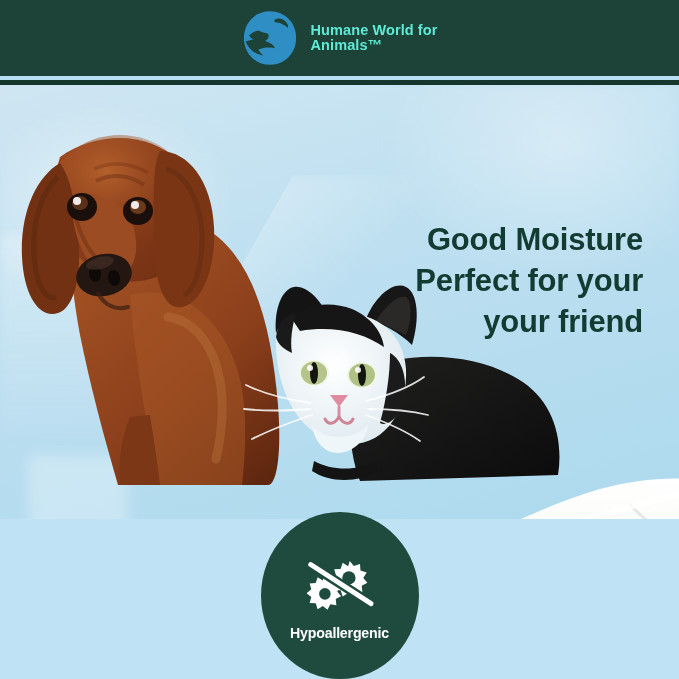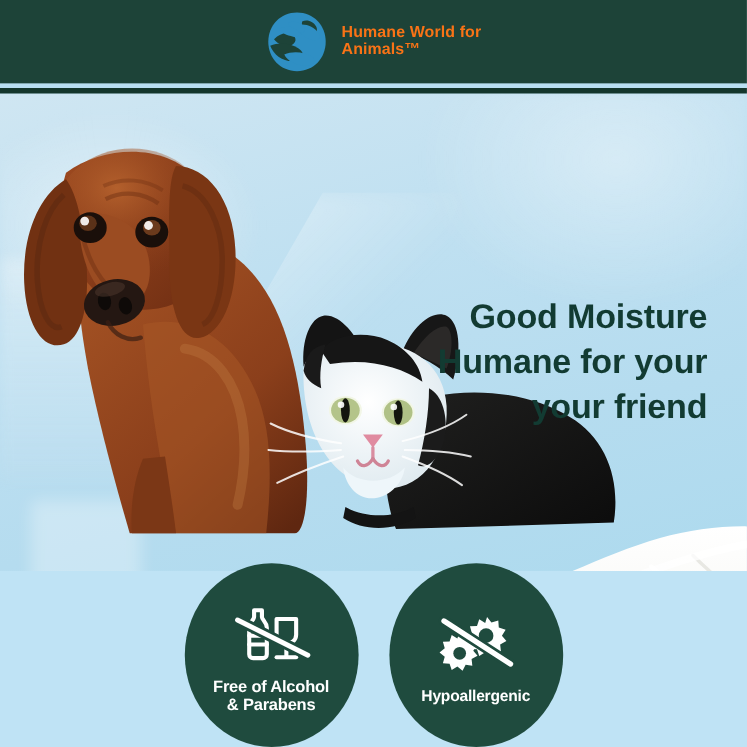--- a/index.html
+++ b/index.html
@@ -13,21 +13,21 @@
   
   .header{
     position:absolute;left:0;top:0;width:679px;height:76px;
     background:#1d4338;
     display:flex;align-items:center;justify-content:center;
     z-index:30;
   }
   .brand{display:flex;align-items:center;gap:11px;}
   .brand-mark{width:58px;height:58px;flex:0 0 58px;position:relative;}
   .brand-text{
-    color:#f97316;font-weight:bold;font-size:14.5px;line-height:15.5px;
+    color:#5eead4;font-weight:bold;font-size:14.5px;line-height:15.5px;
     letter-spacing:0.1px;white-space:pre-line;
   }
   .hdr-line-a{position:absolute;left:0;top:76px;width:679px;height:4px;background:#b9dff2;z-index:30;}
   .hdr-line-b{position:absolute;left:0;top:80px;width:679px;height:5px;background:#14362c;z-index:30;}
 
   
   .scene{
     position:absolute;left:0;top:85px;width:679px;height:434px;overflow:hidden;
     background:linear-gradient(165deg,#cfe6f2 0%,#bfe0f1 38%,#b5dcef 70%,#addaee 100%);
     z-index:5;
@@ -63,21 +63,21 @@
   .cat svg{display:block;}
 
   
   .rope{position:absolute;left:-10px;top:382px;width:700px;height:145px;z-index:14;}
 
   
   .headline{
     position:absolute;right:36px;top:134px;width:280px;
     text-align:right;color:#123b32;
     font-weight:bold;font-size:31px;line-height:41px;
-    letter-spacing:-0.2px;z-index:18;margin-top:48px;
+    letter-spacing:-0.2px;z-index:18;
   }
   .headline .l{display:block;white-space:nowrap;}
 
   
   .badges{
     position:absolute;left:0;top:512px;width:679px;height:167px;
     display:flex;justify-content:center;align-items:flex-start;gap:28px;z-index:20;
   }
   .badge{
     width:158px;height:167px;border-radius:50%;
@@ -282,45 +282,27 @@
 
         <path d="M10 74 C90 60 170 80 250 104 C330 126 410 118 490 92 C560 70 630 36 700 26" fill="none" stroke="#ffffff" stroke-width="7" opacity=".75"></path>
 
         <path d="M320 110 C320 128 328 140 340 140 C352 140 360 128 360 110 Z" fill="#f4f4f0"></path>
         <ellipse cx="340" cy="118" rx="17" ry="14" fill="#fafaf7"></ellipse>
       </svg>
     </div>
 
     <div class="headline">
       <span class="l">Good Moisture</span>
-      <span class="l">Humane for your</span>
+      <span class="l">Perfect for your</span>
       <span class="l">your friend</span>
     </div>
   </div>
 
   <div class="badges">
 
-    <div class="badge">
-      <div class="badge-icon">
-        <svg viewBox="0 0 90 70" width="84" height="64" aria-hidden="true">
-          <g fill="none" stroke="#ffffff" stroke-width="4.2" stroke-linejoin="round" stroke-linecap="round">
-            <path d="M27 10 h8 v7 c0 3 5 5 5 11 v27 a4 4 0 0 1 -4 4 h-10 a4 4 0 0 1 -4 -4 v-27 c0 -6 5 -8 5 -11 z"></path>
-            <path d="M22 36 h18"></path>
-            <path d="M22 45 h18"></path>
-            <path d="M50 19 h20 v16 c0 6 -5 9 -10 9 c-5 0 -10 -3 -10 -9 z"></path>
-            <path d="M60 44 v12"></path>
-            <path d="M50 58 h20"></path>
-          </g>
-          <path d="M10 20 L82 56" stroke="#1f4b3e" stroke-width="11" stroke-linecap="round" fill="none"></path>
-          <path d="M10 20 L82 56" stroke="#ffffff" stroke-width="5" stroke-linecap="round" fill="none"></path>
-        </svg>
-      </div>
-      <div class="badge-label">Free of Alcohol
-&amp; Parabens</div>
-    </div>
 
     <div class="badge">
       <div class="badge-icon">
         <svg viewBox="0 0 90 70" width="84" height="64" aria-hidden="true">
           <g fill="#ffffff">
             <path d="M56 8 l4.5 5.5 l7 -2 l0.5 7.2 l7 2.2 l-3.8 6.1 l4.6 5.5 l-6.4 3.4 l0.8 7.2 l-7.2 -0.9
                      l-3.3 6.4 l-5.6 -4.6 l-6.1 3.9 l-2.3 -6.9 l-7.2 -0.4 l2 -7 l-5.6 -4.6 l5.6 -4.6 l-2 -7
                      l7.2 -0.4 l2.3 -6.9 l6.1 3.9 z"></path>
             <circle cx="55" cy="27" r="7.5" fill="#1f4b3e"></circle>
             <path d="M31 34 l4.5 5.5 l7 -2 l0.5 7.2 l7 2.2 l-3.8 6.1 l4.6 5.5 l-6.4 3.4 l0.8 7.2 l-7.2 -0.9

